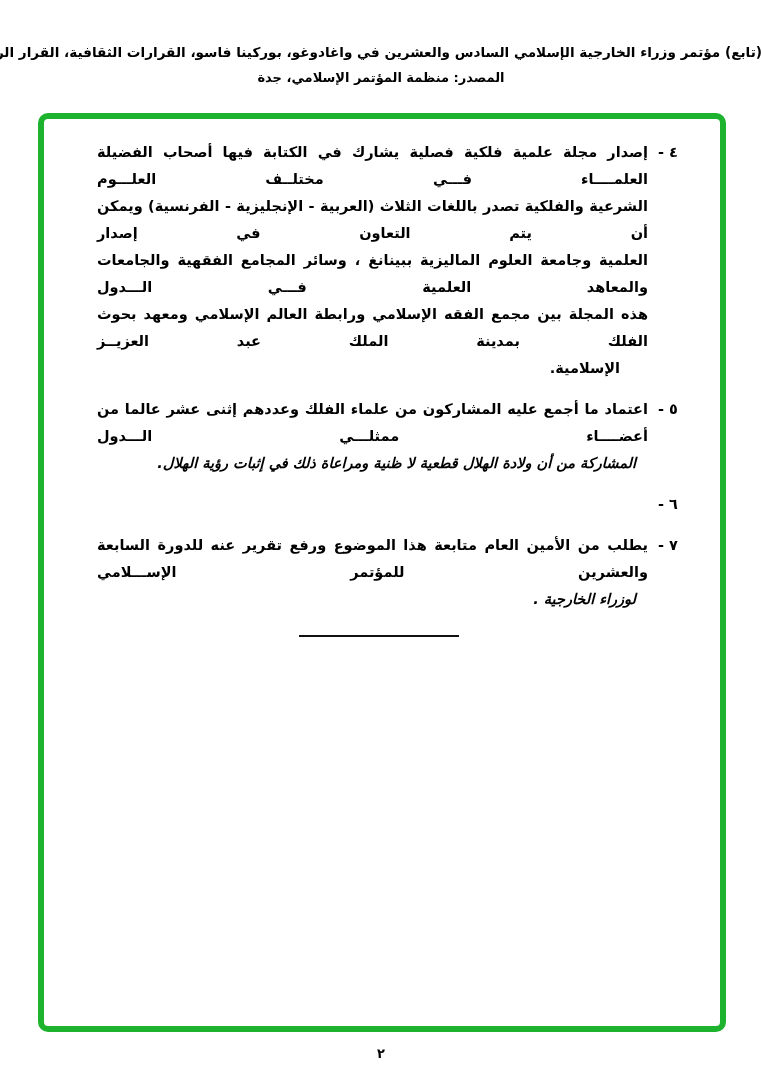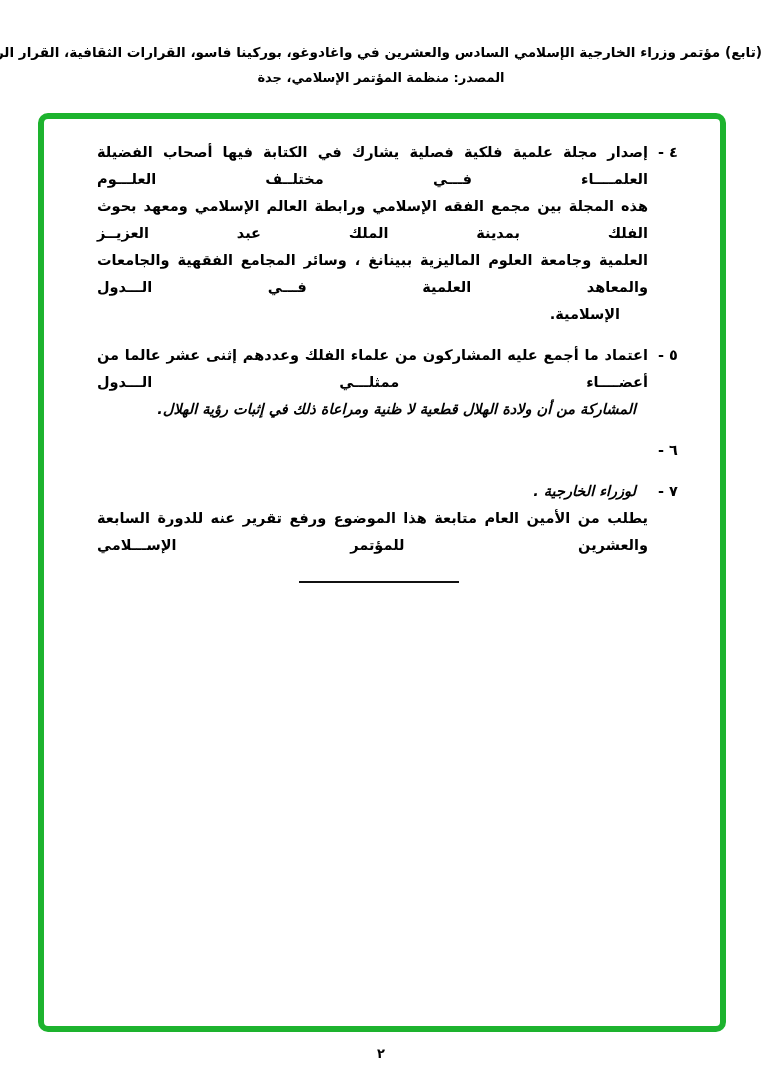--- a/index.html
+++ b/index.html
@@ -107,22 +107,23 @@
     <div class="source-line">المصدر:  منظمة المؤتمر الإسلامي، جدة</div>
   </div>
 
   <div class="green-box">
     <div class="content">
 
       <div class="item">
         <div class="num">٤ -</div>
         <div class="lines">
           <div class="line">إصدار مجلة علمية فلكية فصلية يشارك في الكتابة فيها أصحاب الفضيلة العلمــــاء فـــي مختلــف العلـــوم</div>
+          <div class="line">الشرعية والفلكية تصدر باللغات الثلاث (العربية - الإنجليزية - الفرنسية) ويمكن أن يتم التعاون في إصدار</div>
+          <div class="line">العلمية وجامعة العلوم الماليزية ببينانغ ، وسائر المجامع الفقهية والجامعات والمعاهد العلمية فـــي الـــدول</div>
           <div class="line">هذه المجلة بين مجمع الفقه الإسلامي ورابطة العالم الإسلامي ومعهد بحوث الفلك بمدينة الملك عبد العزيــز</div>
-          <div class="line">العلمية وجامعة العلوم الماليزية ببينانغ ، وسائر المجامع الفقهية والجامعات والمعاهد العلمية فـــي الـــدول</div>
           <div class="line final ind-28">الإسلامية.</div>
         </div>
       </div>
 
       <div class="item">
         <div class="num">٥ -</div>
         <div class="lines">
           <div class="line">اعتماد ما أجمع عليه المشاركون من علماء الفلك وعددهم إثنى عشر عالما من أعضــــاء ممثلـــي الـــدول</div>
           <div class="line final ind-12">المشاركة من أن ولادة الهلال قطعية لا ظنية ومراعاة ذلك في إثبات رؤية الهلال.</div>
         </div>
@@ -130,22 +131,22 @@
 
       <div class="item">
         <div class="num">٦ -</div>
         <div class="lines">
         </div>
       </div>
 
       <div class="item">
         <div class="num">٧ -</div>
         <div class="lines">
+          <div class="line">يطلب من الأمين العام متابعة هذا الموضوع ورفع تقرير عنه للدورة السابعة والعشرين للمؤتمر الإســـلامي</div>
           <div class="line final ind-12">لوزراء الخارجية .</div>
-          <div class="line">يطلب من الأمين العام متابعة هذا الموضوع ورفع تقرير عنه للدورة السابعة والعشرين للمؤتمر الإســـلامي</div>
         </div>
       </div>
 
       <div class="separator"></div>
 
     </div>
   </div>
 
   <div class="page-number">٢</div>
 

